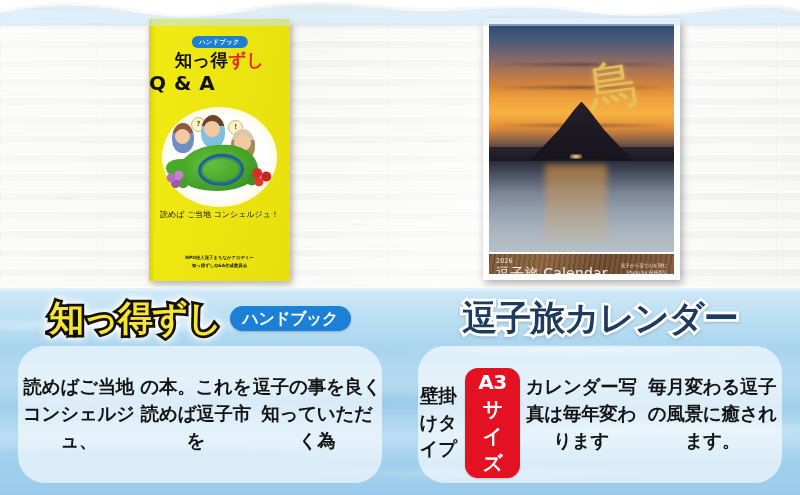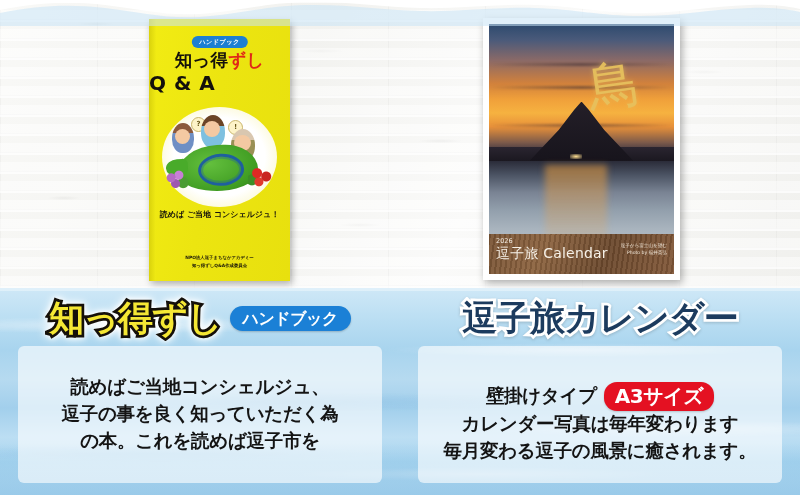--- a/index.html
+++ b/index.html
@@ -72,21 +72,21 @@
     position:absolute;left:0;top:52px;width:100%;
     font-size:20px;font-weight:bold;color:#14110b;letter-spacing:.5px;
   }
   .bk-illus{
     position:absolute;left:13px;top:88px;width:115px;height:100px;
     background:radial-gradient(ellipse at 50% 50%, #ffffff 56%, #fdfbe4 70%, rgba(255,253,210,0) 78%);
     border-radius:50%;
   }
   .bk-tag{
     position:absolute;left:0;top:190px;width:100%;text-align:center;
-    font-size:8px;color:#16130c;font-weight:bold;
+    font-size:8px;color:#16130c;font-weight:normal;
   }
   .bk-pub{
     position:absolute;left:0;bottom:12px;width:100%;text-align:center;
     font-size:4.4px;color:#1a1709;line-height:1.7;font-weight:bold;
   }
   
   .turtle{
     position:absolute;left:16px;top:38px;width:80px;height:46px;
     background:radial-gradient(ellipse at 40% 40%, #63bf3d 0%, #3f9c22 70%, #2d7d17 100%);
     border-radius:52% 44% 48% 56%/60% 58% 44% 42%;
@@ -168,21 +168,21 @@
     filter:blur(1.2px);
   }
   .cal-kanji{
     position:absolute;right:13%;top:11%;width:72px;height:72px;
     color:#e7c15d;font-size:52px;line-height:72px;text-align:center;
     font-family:"DejaVu Serif","Liberation Serif",serif;
     text-shadow:0 0 5px rgba(231,193,93,.6);
     transform:rotate(-8deg);opacity:.95;
   }
   .cal-foot{
-    position:absolute;left:6px;right:6px;bottom:6px;height:40px;
+    position:absolute;left:6px;right:6px;bottom:6px;height:20px;
     background:linear-gradient(115deg,#7a5536 0%,#8d6440 30%,#6d4a2e 62%,#83593a 100%);
     overflow:hidden;
   }
   .cal-foot:before{
     content:"";position:absolute;inset:0;
     background:repeating-linear-gradient(98deg,
       rgba(0,0,0,.10) 0 2px, rgba(255,255,255,.05) 2px 5px);
   }
   .cal-year{position:absolute;left:7px;top:3px;color:#f2ece2;font-size:6.5px;z-index:2;}
   .cal-name{position:absolute;left:7px;top:11px;color:#f6f1e8;font-size:14px;z-index:2;letter-spacing:.2px;}
@@ -247,22 +247,22 @@
     box-shadow:0 1px 2px rgba(0,0,0,.2);letter-spacing:-.5px;
   }
   .pillRed{
     display:inline-block;background:#e41122;color:#fff;border-radius:13px;
     padding:1px 11px;font-size:20px;font-weight:bold;line-height:1.35;
     vertical-align:middle;letter-spacing:-.5px;
     box-shadow:0 1px 2px rgba(0,0,0,.18);
   }
   .card{
     position:absolute;left:18px;right:18px;top:58px;bottom:12px;
-    background:rgba(255,255,255,.62);border-radius:6px;
-    display:flex;flex-direction:column;align-items:center;justify-content:center;
+    background:rgba(255,255,255,.62);border-radius:27px;
+    display:flex;flex-direction:row;align-items:center;justify-content:center;
   }
   .card p{
     margin:0;text-align:center;color:#141414;font-weight:bold;
     font-size:18.5px;line-height:1.45;letter-spacing:-.3px;
   }
   .card .lead{display:flex;align-items:center;justify-content:center;gap:7px;margin-top:17px;}
   .note{
     margin-top:5px;font-size:11.5px;font-weight:bold;color:#1a1a1a;letter-spacing:-.2px;
   }
 </style>
@@ -337,22 +337,22 @@
 
   <div class="cols">
 
     <div class="col colL">
       <div class="hdr">
         <span class="ttlY">知っ得ずし</span>
         <span class="pillBlue">ハンドブック</span>
       </div>
       <div class="card">
         <p>読めばご当地コンシェルジュ、</p>
+        <p>の本。これを読めば逗子市を</p>
         <p>逗子の事を良く知っていただく為</p>
-        <p>の本。これを読めば逗子市を</p>
       </div>
     </div>
 
     <div class="col colR">
       <div class="hdr">
         <span class="ttlN">逗子旅カレンダー</span>
       </div>
       <div class="card">
         <p class="lead">
           <span>壁掛けタイプ</span>

